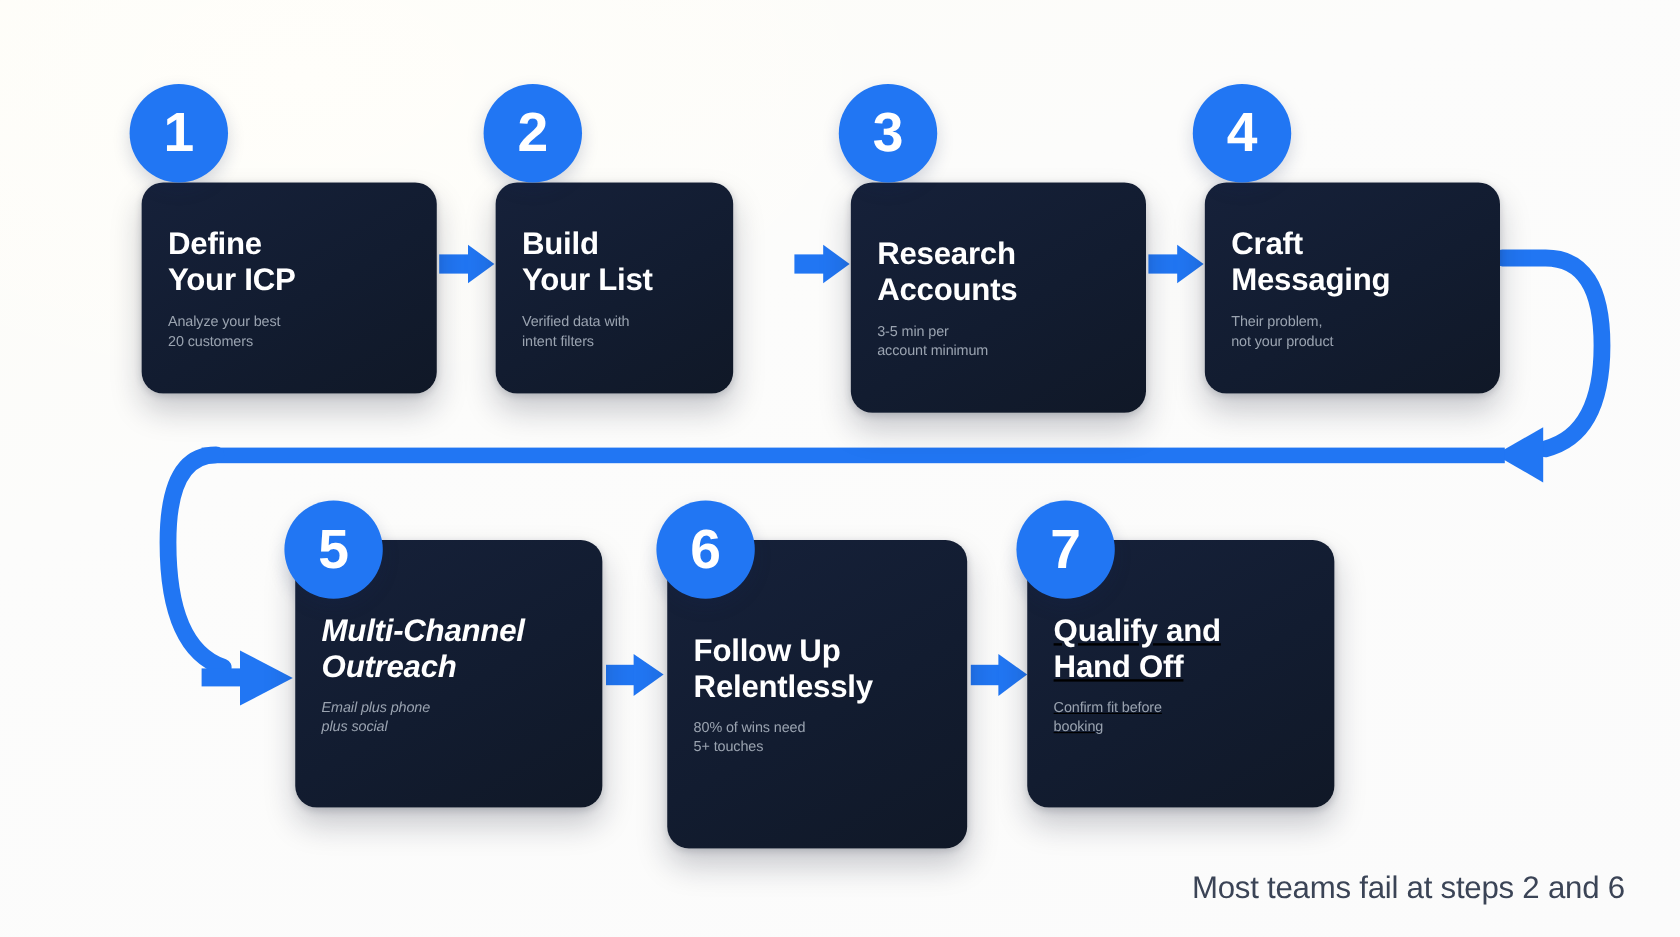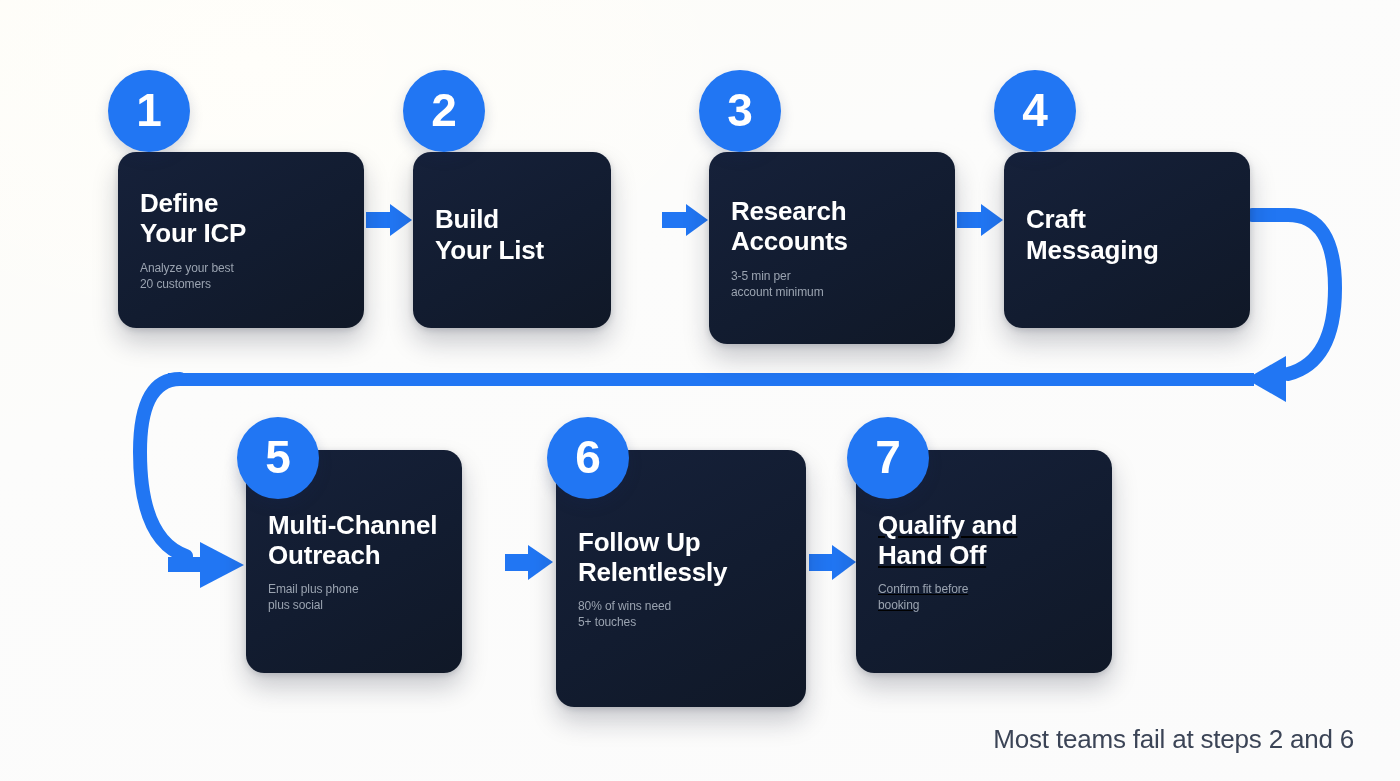--- a/index.html
+++ b/index.html
@@ -127,44 +127,48 @@
     <div class="card-desc">Analyze your best
 20 customers</div>
   </div>
   <div class="badge" style="left:108px; top:70px;">
     <span>1</span>
   </div>
 
   <div class="card" style="left:413px; top:152px; width:198px; height:176px;">
     <div class="card-title">Build
 Your List</div>
+    <div class="card-desc">Verified data with
+intent filters</div>
   </div>
   <div class="badge" style="left:403px; top:70px;">
     <span>2</span>
   </div>
 
   <div class="card" style="left:709px; top:152px; width:246px; height:192px;">
     <div class="card-title">Research
 Accounts</div>
     <div class="card-desc">3-5 min per
 account minimum</div>
   </div>
   <div class="badge" style="left:699px; top:70px;">
     <span>3</span>
   </div>
 
   <div class="card" style="left:1004px; top:152px; width:246px; height:176px;">
     <div class="card-title">Craft
 Messaging</div>
+    <div class="card-desc">Their problem,
+not your product</div>
   </div>
   <div class="badge" style="left:994px; top:70px;">
     <span>4</span>
   </div>
 
-  <div class="card" style="left:246px; top:450px; width:216px; height:223px;">
+  <div class="card" style="left:246px; top:450px; width:256px; height:223px;font-style:italic;">
     <div class="card-title">Multi-Channel
 Outreach</div>
     <div class="card-desc">Email plus phone
 plus social</div>
   </div>
   <div class="badge" style="left:237px; top:417px;">
     <span>5</span>
   </div>
 
   <div class="card" style="left:556px; top:450px; width:250px; height:257px;">

